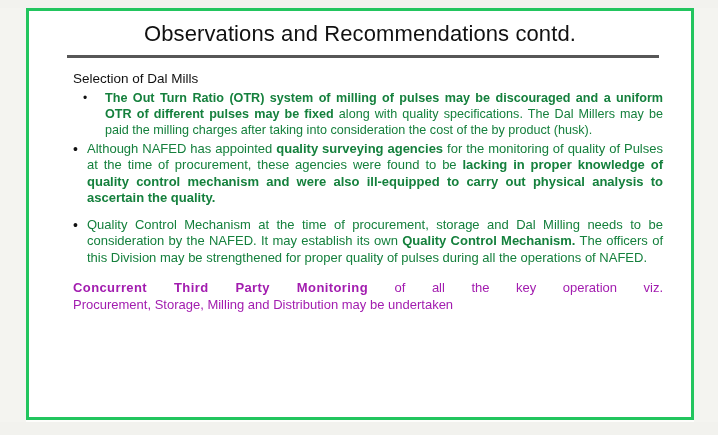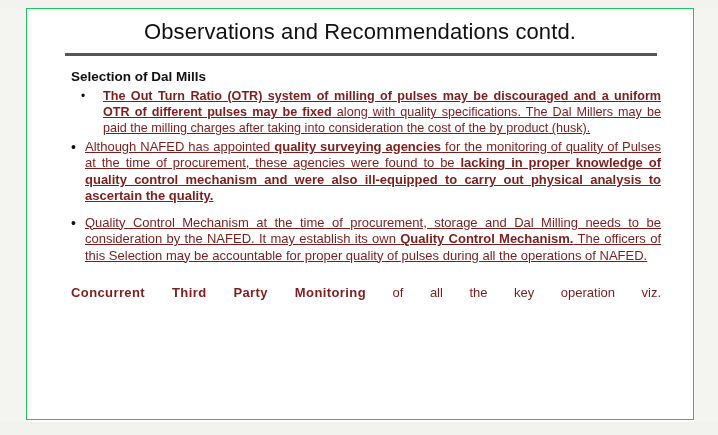--- a/index.html
+++ b/index.html
@@ -19,21 +19,21 @@
     width: 718px;
     height: 435px;
     background: #fdfdfb;
   }
   .slide-frame {
     position: absolute;
     left: 26px;
     top: 8px;
     width: 668px;
     height: 412px;
-    border: 1px solid #22c55e;
+    border: 3px solid #22c55e;
     background: #ffffff;
     box-sizing: border-box;
   }
   .title {
     position: absolute;
     left: 0;
     top: 10px;
     width: 100%;
     text-align: center;
     font-size: 22px;
@@ -51,21 +51,21 @@
     opacity: 0.85;
   }
   .body {
     position: absolute;
     left: 44px;
     top: 54px;
     width: 590px;
   }
   .heading {
     font-size: 13.5px;
-    font-weight: 700;
+    font-weight: 400;
     color: #111;
     margin: 6px 0 4px 0;
   }
   .heading.second {
     margin-top: 12px;
   }
   .bullet-row {
     display: flex;
     align-items: flex-start;
     margin: 2px 0 0 0;
@@ -74,42 +74,41 @@
     width: 14px;
     flex: 0 0 14px;
     font-size: 14px;
     line-height: 16.5px;
     color: #111;
   }
   .bullet-text {
     flex: 1 1 auto;
     font-size: 13px;
     line-height: 16.5px;
-    color: #7f1d1d;
+    color: #15803d;
     text-align: justify;
-    text-decoration: underline;
   }
   .b1 .bullet-text {
     font-size: 12.6px;
     line-height: 16.2px;
   }
   .b1 .marker {
     padding-left: 10px;
     width: 22px;
     flex: 0 0 22px;
     font-size: 12px;
   }
   .bold {
     font-weight: 700;
   }
   .para-final {
     font-size: 13px;
     line-height: 17px;
-    margin-top: 20px;
-    color: #7f1d1d;
+    margin-top: 13px;
+    color: #a21caf;
   }
   .para-final .lead {
     font-weight: 700;
     letter-spacing: 0.4px;
   }
   .spread {
     text-align: justify;
     text-align-last: justify;
   }
   .noise-top {
@@ -157,22 +156,23 @@
       </div>
 
 
       <div class="bullet-row">
         <span class="marker">•</span>
         <span class="bullet-text"><span>Although NAFED has appointed </span><span class="bold">quality surveying agencies</span><span> for the monitoring of quality of Pulses at the time of procurement, these agencies were found to be </span><span class="bold">lacking in proper knowledge of quality control mechanism and were also ill-equipped to carry out physical analysis to ascertain the quality.</span></span>
       </div>
 
       <div class="bullet-row" style="margin-top:10px;">
         <span class="marker">•</span>
-        <span class="bullet-text"><span>Quality Control Mechanism at the time of procurement, storage and Dal Milling needs to be consideration by the NAFED. It may establish its own </span><span class="bold">Quality Control Mechanism.</span><span> The officers of this Selection may be accountable for proper quality of pulses during all the operations of NAFED.</span></span>
+        <span class="bullet-text"><span>Quality Control Mechanism at the time of procurement, storage and Dal Milling needs to be consideration by the NAFED. It may establish its own </span><span class="bold">Quality Control Mechanism.</span><span> The officers of this Division may be strengthened for proper quality of pulses during all the operations of NAFED.</span></span>
       </div>
 
       <div class="para-final">
         <div class="spread"><span class="lead">Concurrent Third Party Monitoring</span><span> of all the key operation viz.</span></div>
+        <div>Procurement, Storage, Milling and Distribution may be undertaken</div>
       </div>
 
     </div>
   </div>
 </div>
 
 </body></html>

